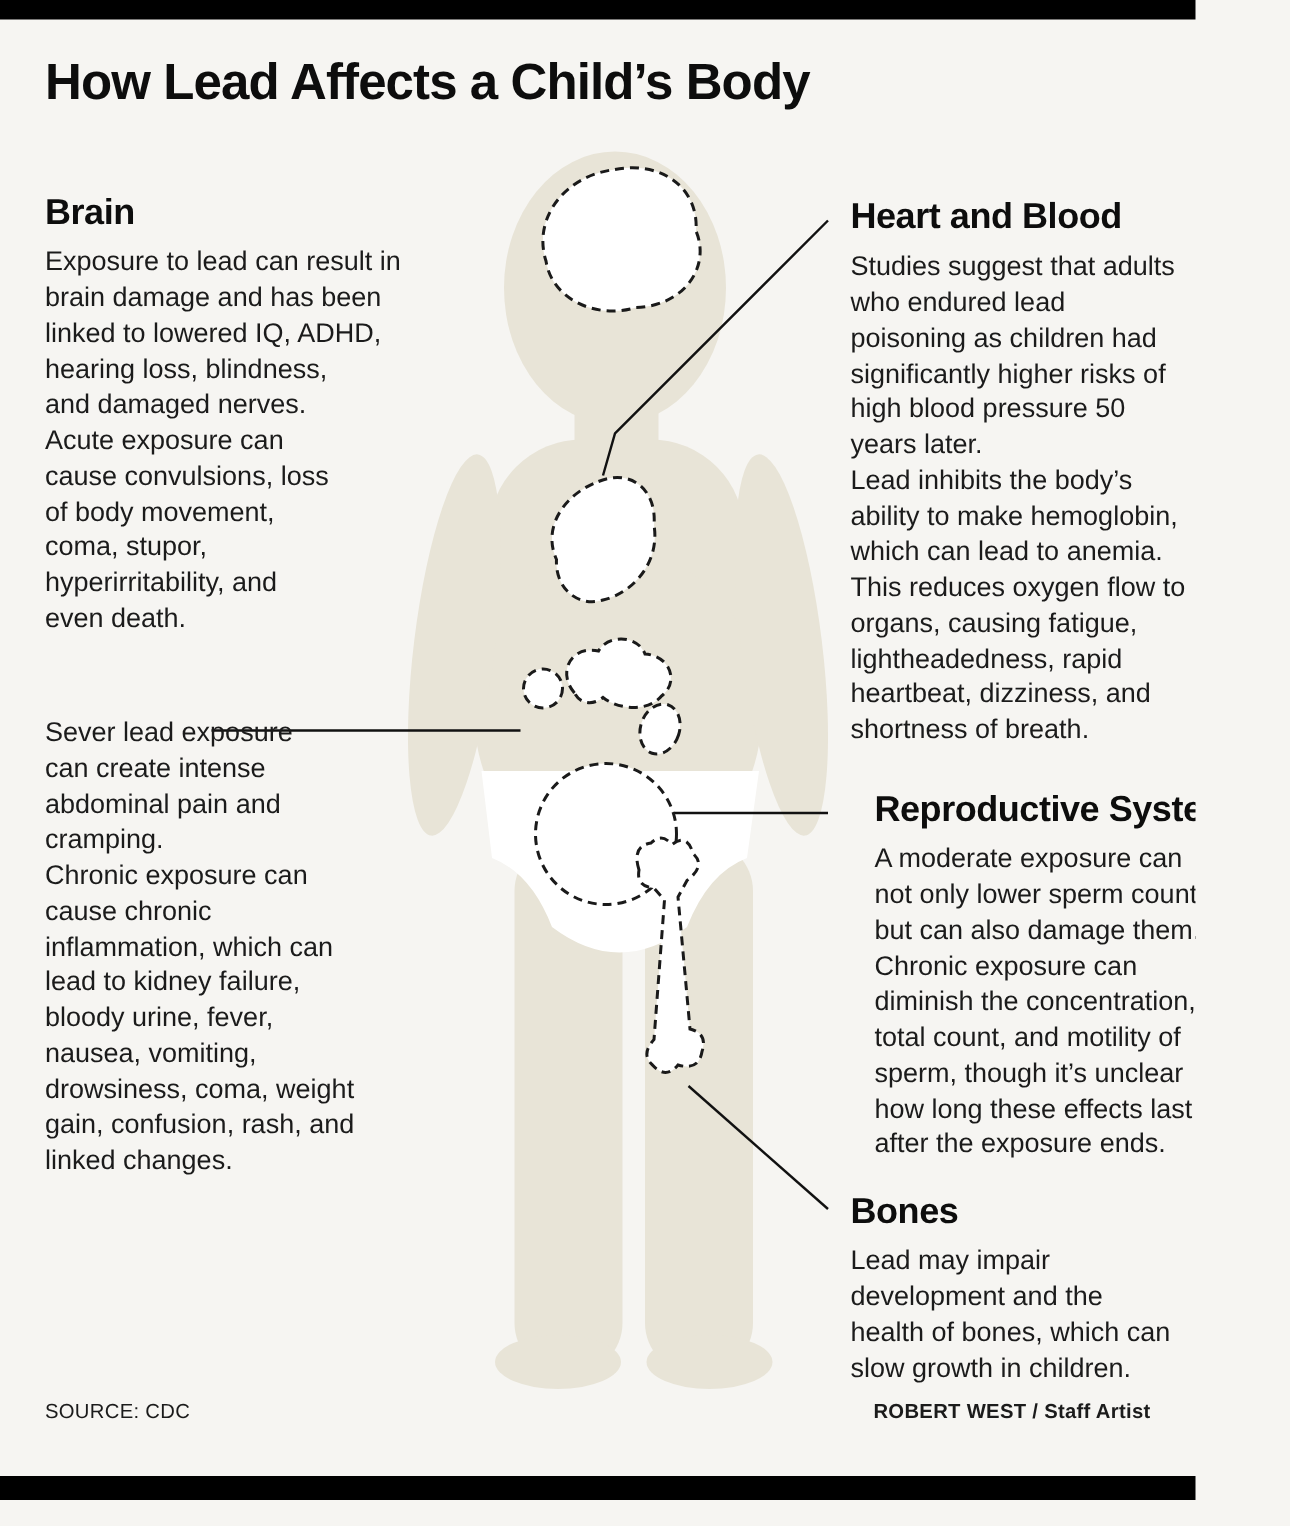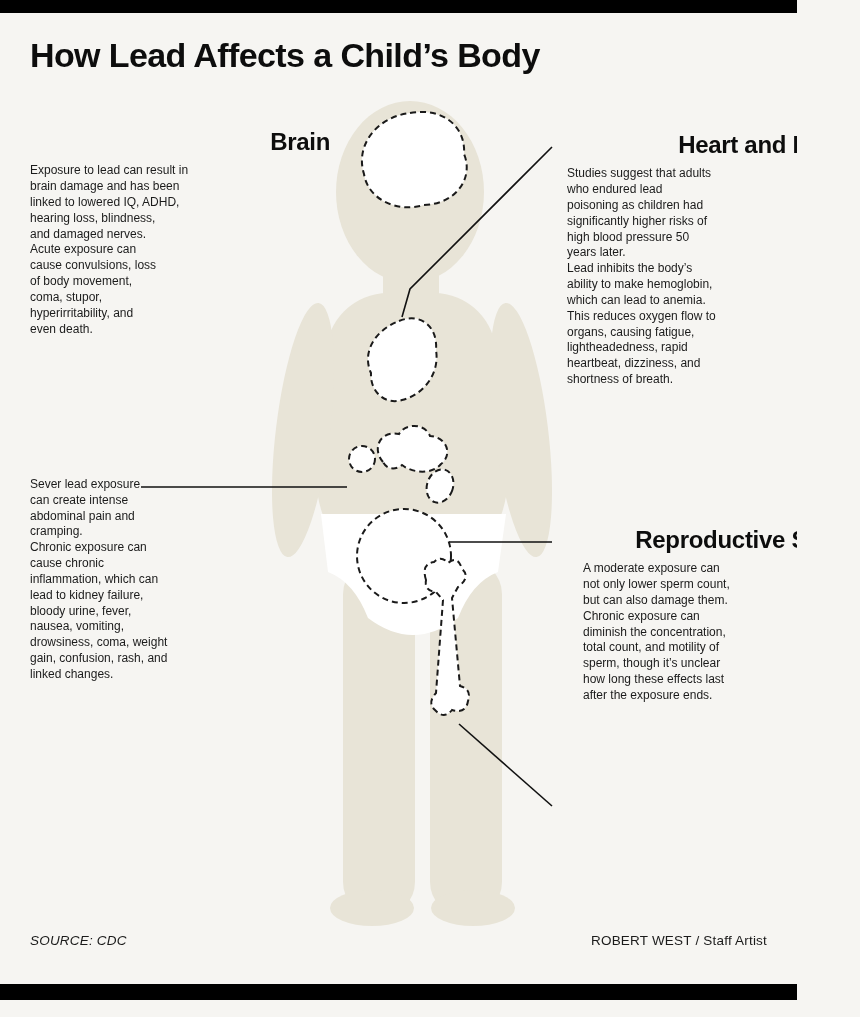--- a/index.html
+++ b/index.html
@@ -11,32 +11,32 @@
   .bar-top { top:0; height:13px; }
   .bar-bottom { top:984px; height:16px; }
 
   .title { position:absolute; left:30px; top:36px; font-size:34px; font-weight:bold;
            letter-spacing:-0.6px; color:#0d0d0d; }
 
   .figure { position:absolute; left:0; top:0; width:860px; height:1017px; }
 
   .label { position:absolute; color:#1b1b1b; }
   .label .h { font-size:24px; font-weight:bold; letter-spacing:-0.3px; color:#0d0d0d;
-              line-height:1.18; white-space:pre-line;text-align:right; }
-  .label .b { margin-top:7px; font-size:12px; line-height:1.32; white-space:pre-line; }
+              line-height:1.18; white-space:pre-line; }
+  .label .b { margin-top:7px; font-size:18px; line-height:1.32; white-space:pre-line; }
 
   .label-brain   { left:30px;  top:128px; width:300px; }
   .label-stomach { left:30px;  top:470px; width:300px; }
   .label-heart   { left:567px; top:131px; width:292px; }
   .label-repro   { left:567px; top:526px; width:292px;margin-left:16px; }
   .label-bones   { left:567px; top:794px; width:292px; }
 
   .footer { position:absolute; top:933px; font-size:13.5px; color:#1b1b1b; letter-spacing:0.2px; }
-  .footer.source { left:30px;font-style:italic; }
-  .footer.artist { right:30px; text-align:right; }
+  .footer.source { left:30px; }
+  .footer.artist { right:30px; text-align:right;font-weight:bold; }
 </style>
 </head>
 <body>
 
 <div class="page">
 
   <div class="bar bar-top"></div>
 
   <h1 class="title">How Lead Affects a Child’s Body</h1>
 
@@ -132,19 +132,26 @@
 not only lower sperm count,
 but can also damage them.
 Chronic exposure can
 diminish the concentration,
 total count, and motility of
 sperm, though it’s unclear
 how long these effects last
 after the exposure ends.</p>
   </section>
 
+  <section class="label label-bones">
+    <h2 class="h">Bones</h2>
+    <p class="b">Lead may impair
+development and the
+health of bones, which can
+slow growth in children.</p>
+  </section>
 
   <div class="footer source">SOURCE: CDC</div>
   <div class="footer artist">ROBERT WEST / Staff Artist</div>
 
   <div class="bar bar-bottom"></div>
 
 </div>
 
 </body></html>

